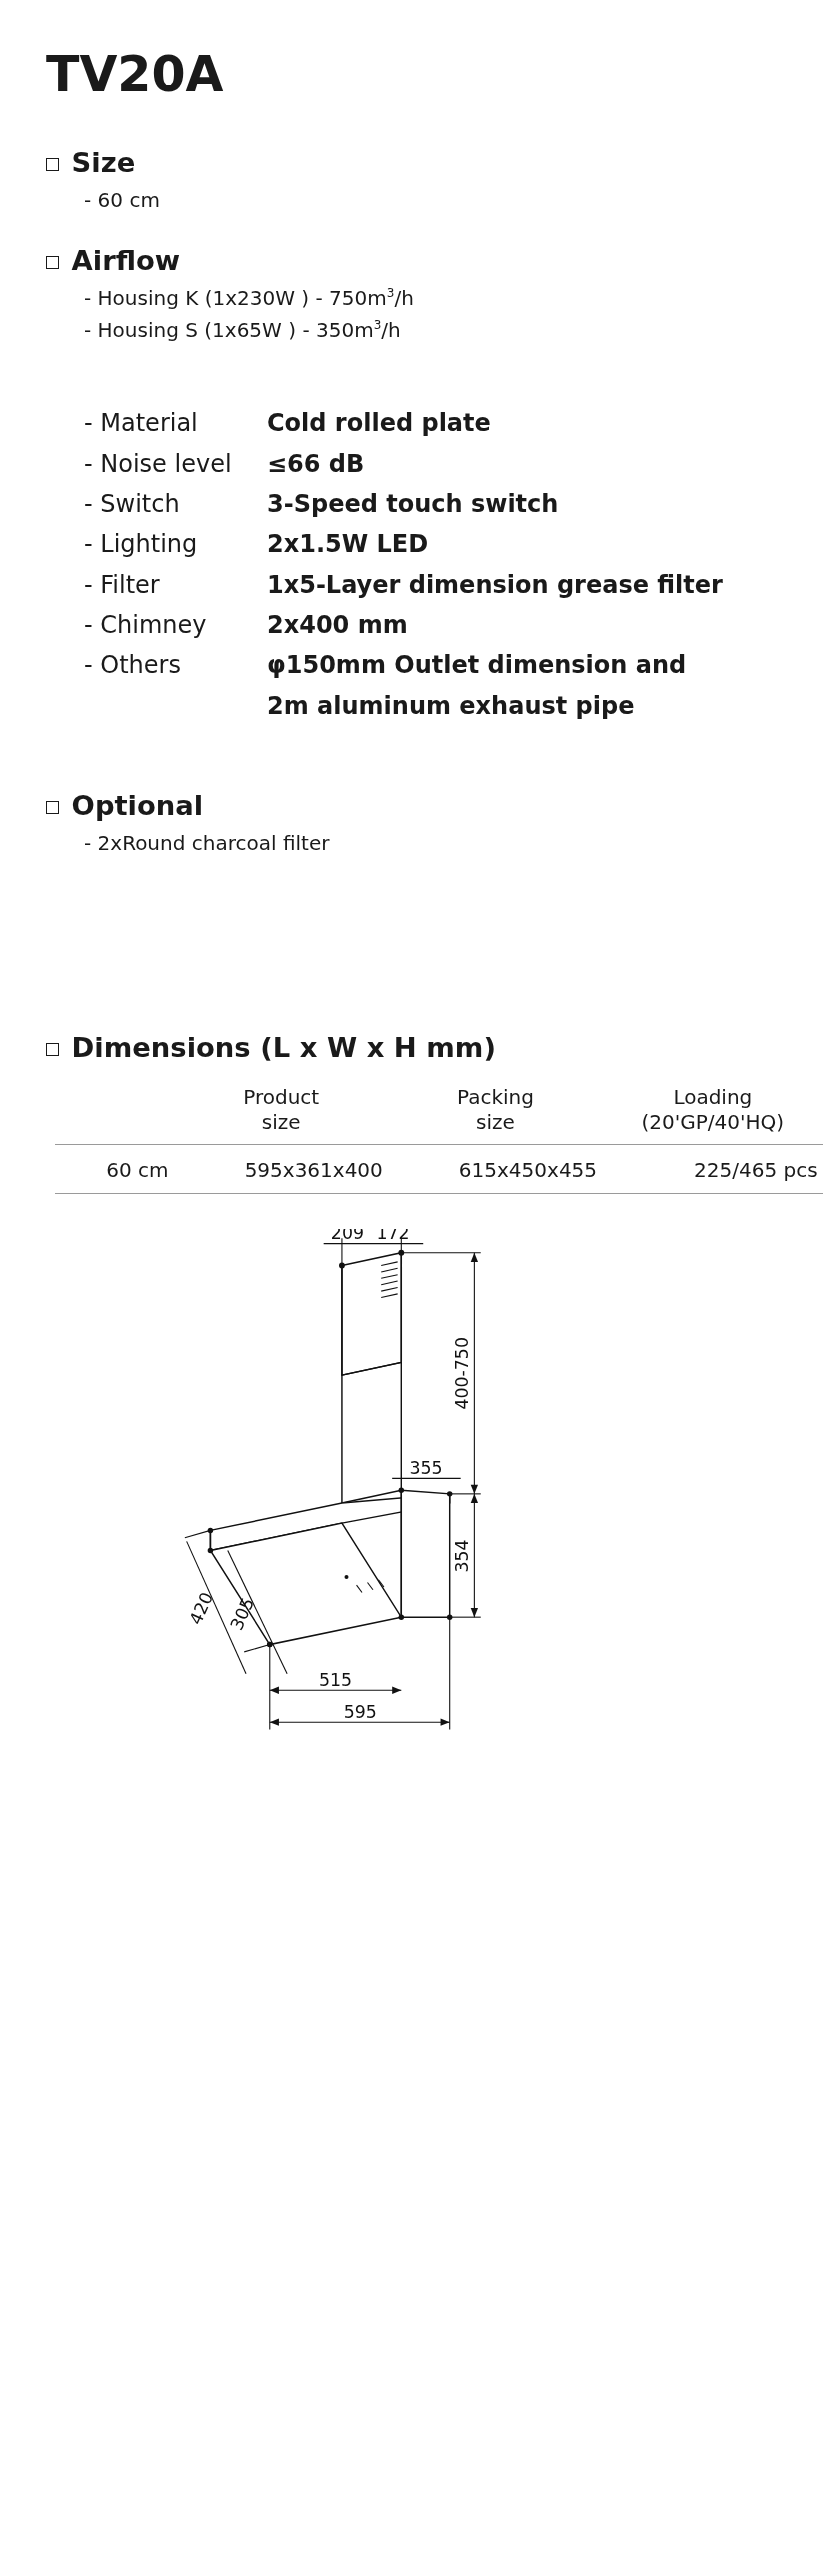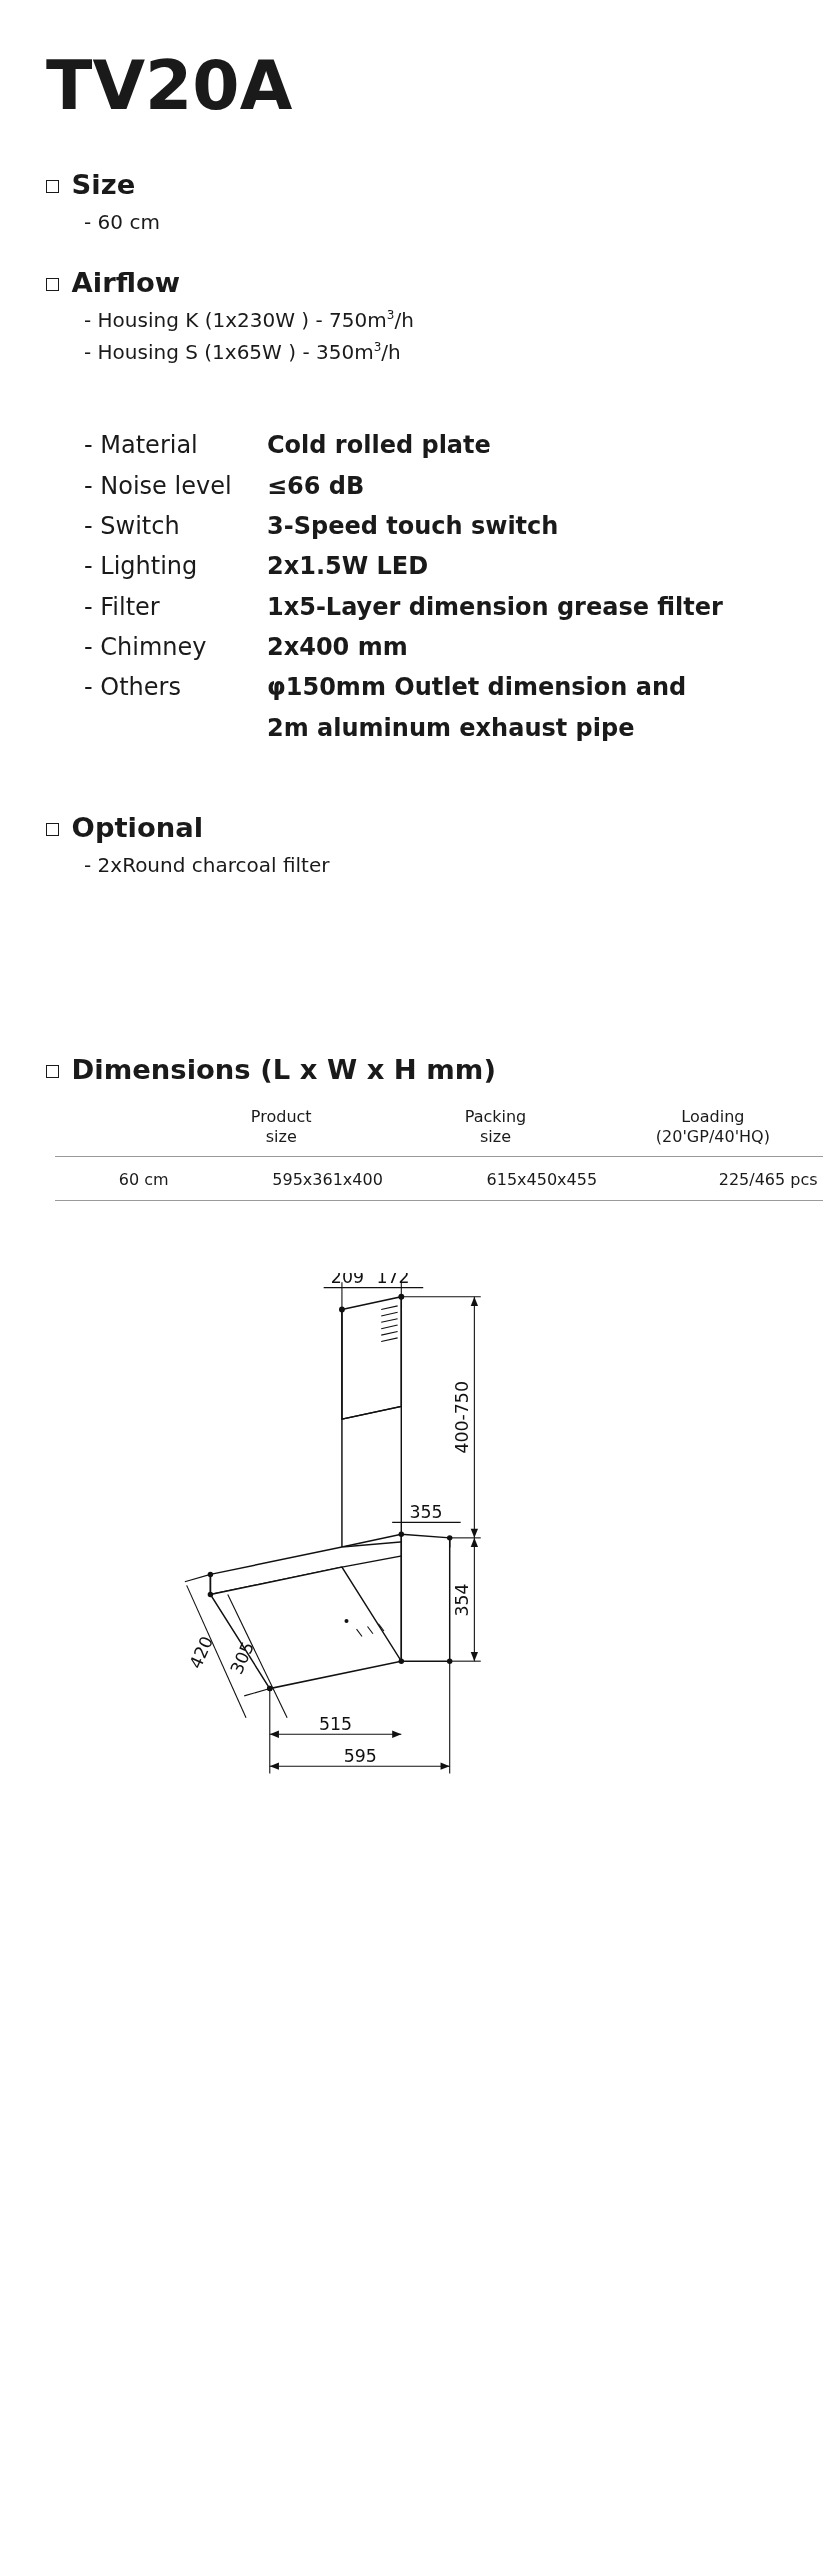--- a/index.html
+++ b/index.html
@@ -15,21 +15,21 @@
     color: #1a1a1a;
     position: relative;
   }
   .page {
     width: 829px;
     min-height: 2576px;
     padding: 37px 46px 27.4px 46px;
     position: relative;
   }
   .title {
-    font-size: 68px;
+    font-size: 49px;
     font-weight: bold;
     letter-spacing: 0px;
     margin: 9.1px 0 44px 0;
     font-family: "DejaVu Sans", sans-serif;
   }
   .section {
     margin-bottom: 9.1px;
   }
   .sec-head {
     display: flex;
@@ -80,41 +80,41 @@
     flex: 1 1 auto;
     font-weight: bold;
   }
   .feat-val .l2 { display:block; }
 
   
   .dim-table {
     margin: 20px 0 0 9.1px;
     width: 768px;
     border-collapse: collapse;
-    font-size: 16px;
+    font-size: 20px;
   }
   .dim-table th {
     font-weight: normal;
     text-align: center;
     padding: 1.8px 5.5px 9.1px 5.5px;
     line-height: 1.25;
     vertical-align: bottom;
   }
   .dim-table thead tr.hdr th { border-bottom: 0.9px solid #9a9a9a; }
   .dim-table td {
     text-align: right;
     padding: 12.8px 5.5px 11px 5.5px;
     border-bottom: 0.9px solid #9a9a9a;
     white-space: nowrap;
   }
   .dim-table td.first, .dim-table th.first { width: 119px; }
 
   
   .drawing-wrap {
-    margin-top: 72px;
+    margin-top: 35px;
     display: flex;
     justify-content: center;
   }
   svg { display: block; }
   .ln { stroke: #111; stroke-width: 1.6; fill: none; }
   .thin { stroke: #111; stroke-width: 1.2; fill: none; }
   .dimline { stroke: #111; stroke-width: 1.2; fill: none; }
   .dot { fill: #111; }
   .dtxt { font-family: "DejaVu Sans", sans-serif; font-size: 19px; fill: #111; }
   .grill { stroke: #111; stroke-width: 1.2; }

